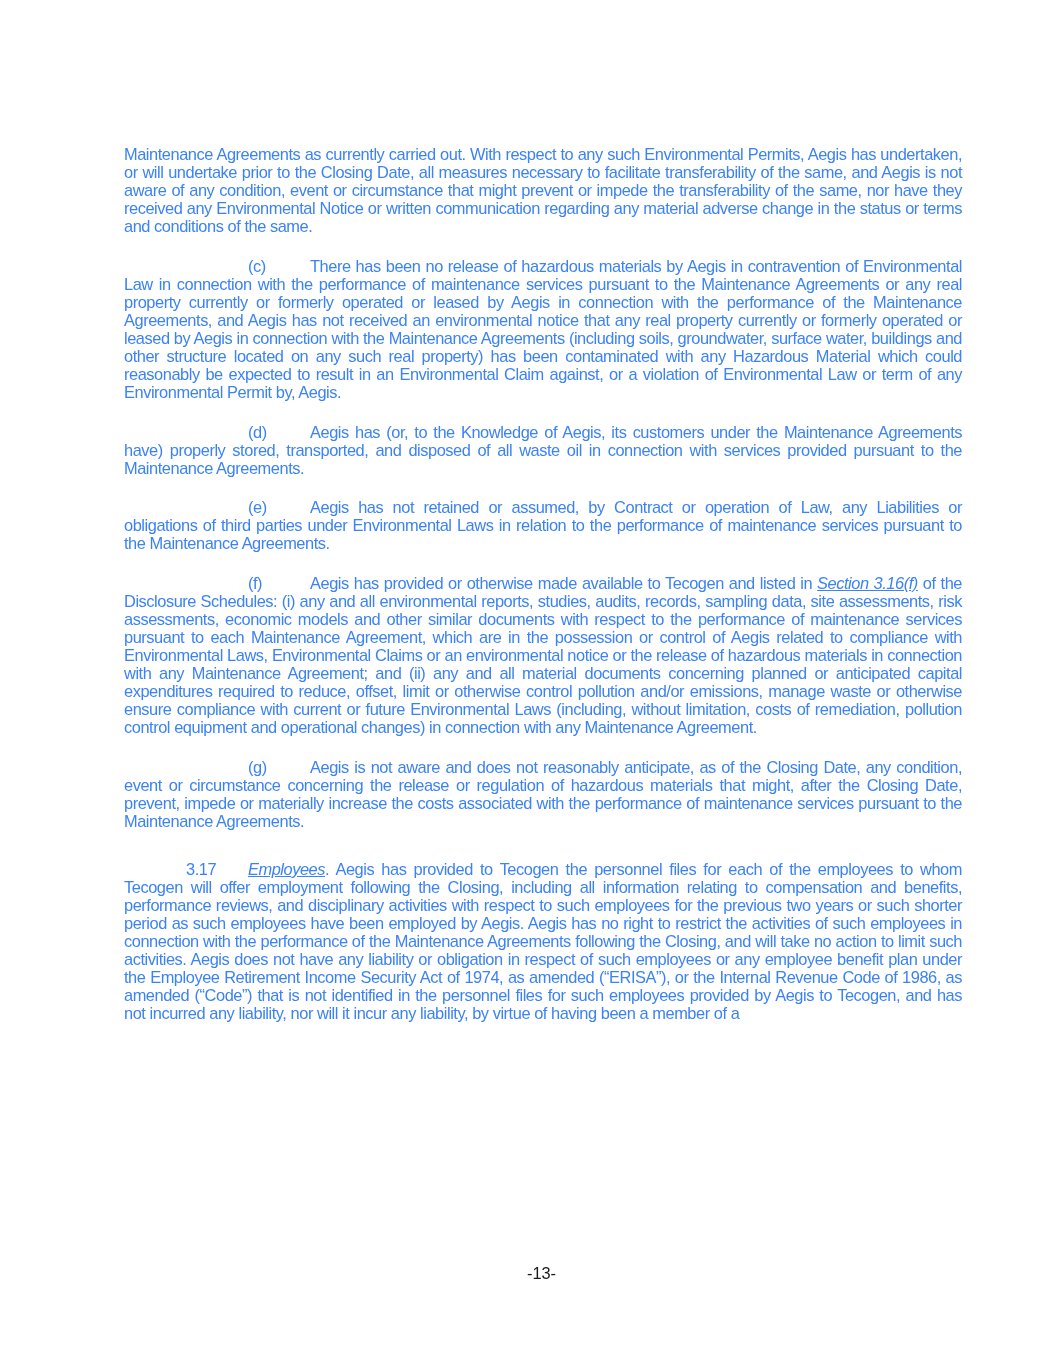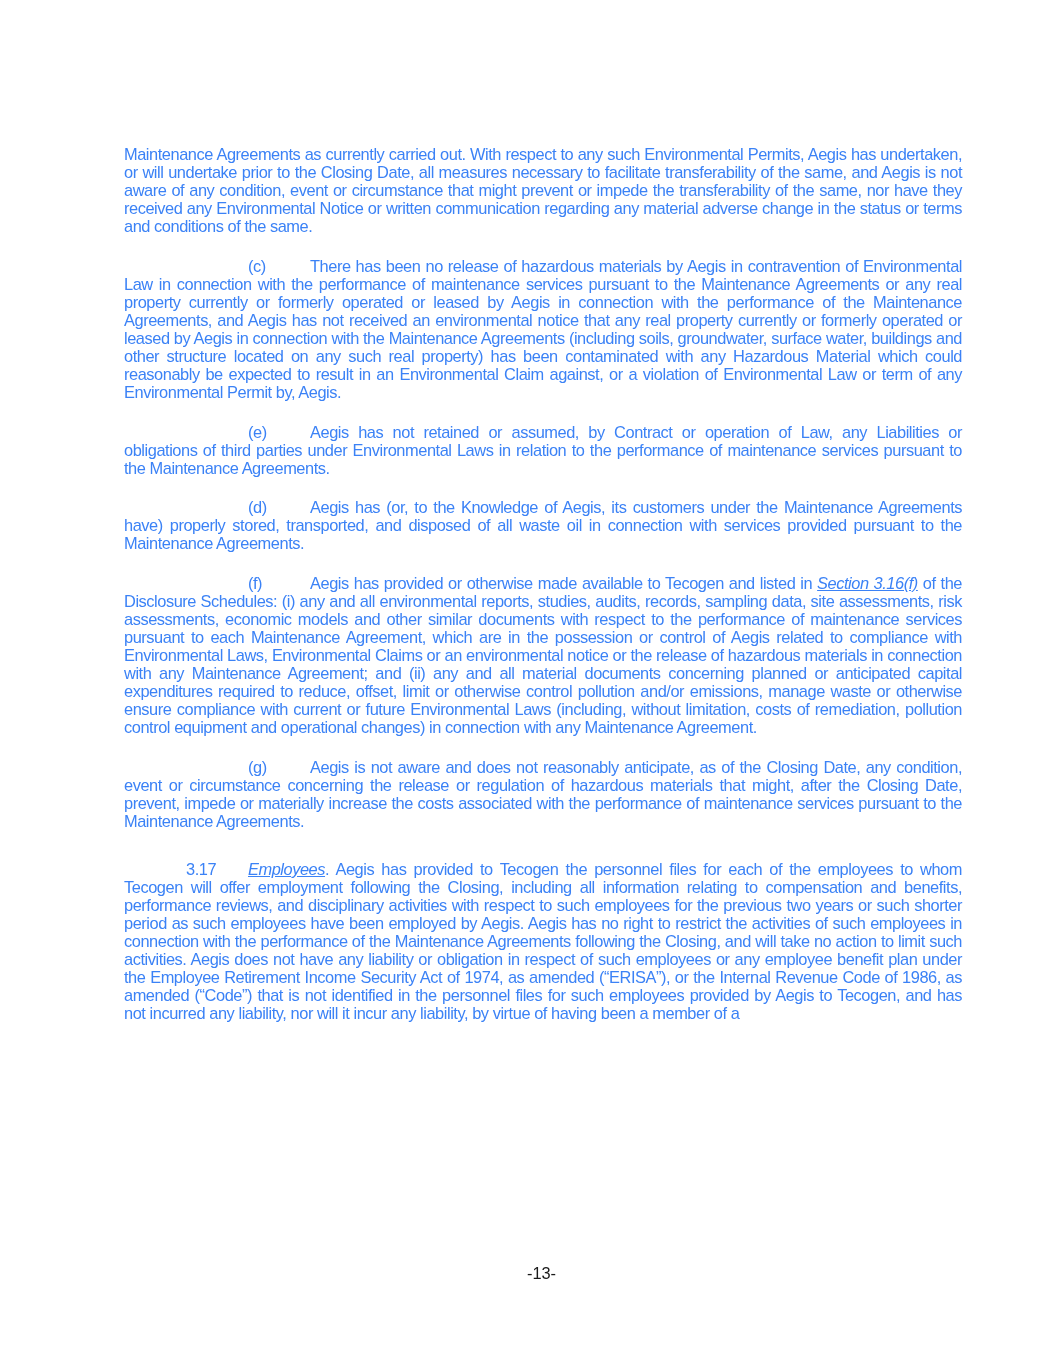--- a/index.html
+++ b/index.html
@@ -22,23 +22,23 @@
   }
 </style>
 </head>
 <body>
 
 <div class="page">
   <p class="para">Maintenance Agreements as currently carried out. With respect to any such Environmental Permits, Aegis has undertaken, or will undertake prior to the Closing Date, all measures necessary to facilitate transferability of the same, and Aegis is not aware of any condition, event or circumstance that might prevent or impede the transferability of the same, nor have they received any Environmental Notice or written communication regarding any material adverse change in the status or terms and conditions of the same.</p>
 
   <p class="para indent"><span class="label">(c)</span><span>There has been no release of hazardous materials by Aegis in contravention of Environmental Law in connection with the performance of maintenance services pursuant to the Maintenance Agreements or any real property currently or formerly operated or leased by Aegis in connection with the performance of the Maintenance Agreements, and Aegis has not received an environmental notice that any real property currently or formerly operated or leased by Aegis in connection with the Maintenance Agreements (including soils, groundwater, surface water, buildings and other structure located on any such real property) has been contaminated with any Hazardous Material which could reasonably be expected to result in an Environmental Claim against, or a violation of Environmental Law or term of any Environmental Permit by, Aegis.</span></p>
 
+  <p class="para indent"><span class="label">(d)</span><span>Aegis has (or, to the Knowledge of Aegis, its customers under the Maintenance Agreements have) properly stored, transported, and disposed of all waste oil in connection with services provided pursuant to the Maintenance Agreements.</span></p>
+
   <p class="para indent"><span class="label">(e)</span><span>Aegis has not retained or assumed, by Contract or operation of Law, any Liabilities or obligations of third parties under Environmental Laws in relation to the performance of maintenance services pursuant to the Maintenance Agreements.</span></p>
-
-  <p class="para indent"><span class="label">(d)</span><span>Aegis has (or, to the Knowledge of Aegis, its customers under the Maintenance Agreements have) properly stored, transported, and disposed of all waste oil in connection with services provided pursuant to the Maintenance Agreements.</span></p>
 
   <p class="para indent"><span class="label">(f)</span><span>Aegis has provided or otherwise made available to Tecogen and listed in </span><span class="u">Section 3.16(f)</span><span> of the Disclosure Schedules: (i) any and all environmental reports, studies, audits, records, sampling data, site assessments, risk assessments, economic models and other similar documents with respect to the performance of maintenance services pursuant to each Maintenance Agreement, which are in the possession or control of Aegis related to compliance with Environmental Laws, Environmental Claims or an environmental notice or the release of hazardous materials in connection with any Maintenance Agreement; and (ii) any and all material documents concerning planned or anticipated capital expenditures required to reduce, offset, limit or otherwise control pollution and/or emissions, manage waste or otherwise ensure compliance with current or future Environmental Laws (including, without limitation, costs of remediation, pollution control equipment and operational changes) in connection with any Maintenance Agreement.</span></p>
 
   <p class="para indent"><span class="label">(g)</span><span>Aegis is not aware and does not reasonably anticipate, as of the Closing Date, any condition, event or circumstance concerning the release or regulation of hazardous materials that might, after the Closing Date, prevent, impede or materially increase the costs associated with the performance of maintenance services pursuant to the Maintenance Agreements.</span></p>
 
   <p class="para section"><span class="seclabel">3.17</span><span class="u">Employees</span><span>.  Aegis has provided to Tecogen the personnel files for each of the employees to whom Tecogen will offer employment following the Closing, including all information relating to compensation and benefits, performance reviews, and disciplinary activities with respect to such employees for the previous two years or such shorter period as such employees have been employed by Aegis.  Aegis has no right to restrict the activities of such employees in connection with the performance of the Maintenance Agreements following the Closing, and will take no action to limit such activities.  Aegis does not have any liability or obligation in respect of such employees or any employee benefit plan under the Employee Retirement Income Security Act of 1974, as amended (“ERISA”), or the Internal Revenue Code of 1986, as amended (“Code”) that is not identified in the personnel files for such employees provided by Aegis to Tecogen, and has not incurred any liability, nor will it incur any liability, by virtue of having been a member of a</span></p>
 </div>
 
 <div class="footer">-13-</div>
 

